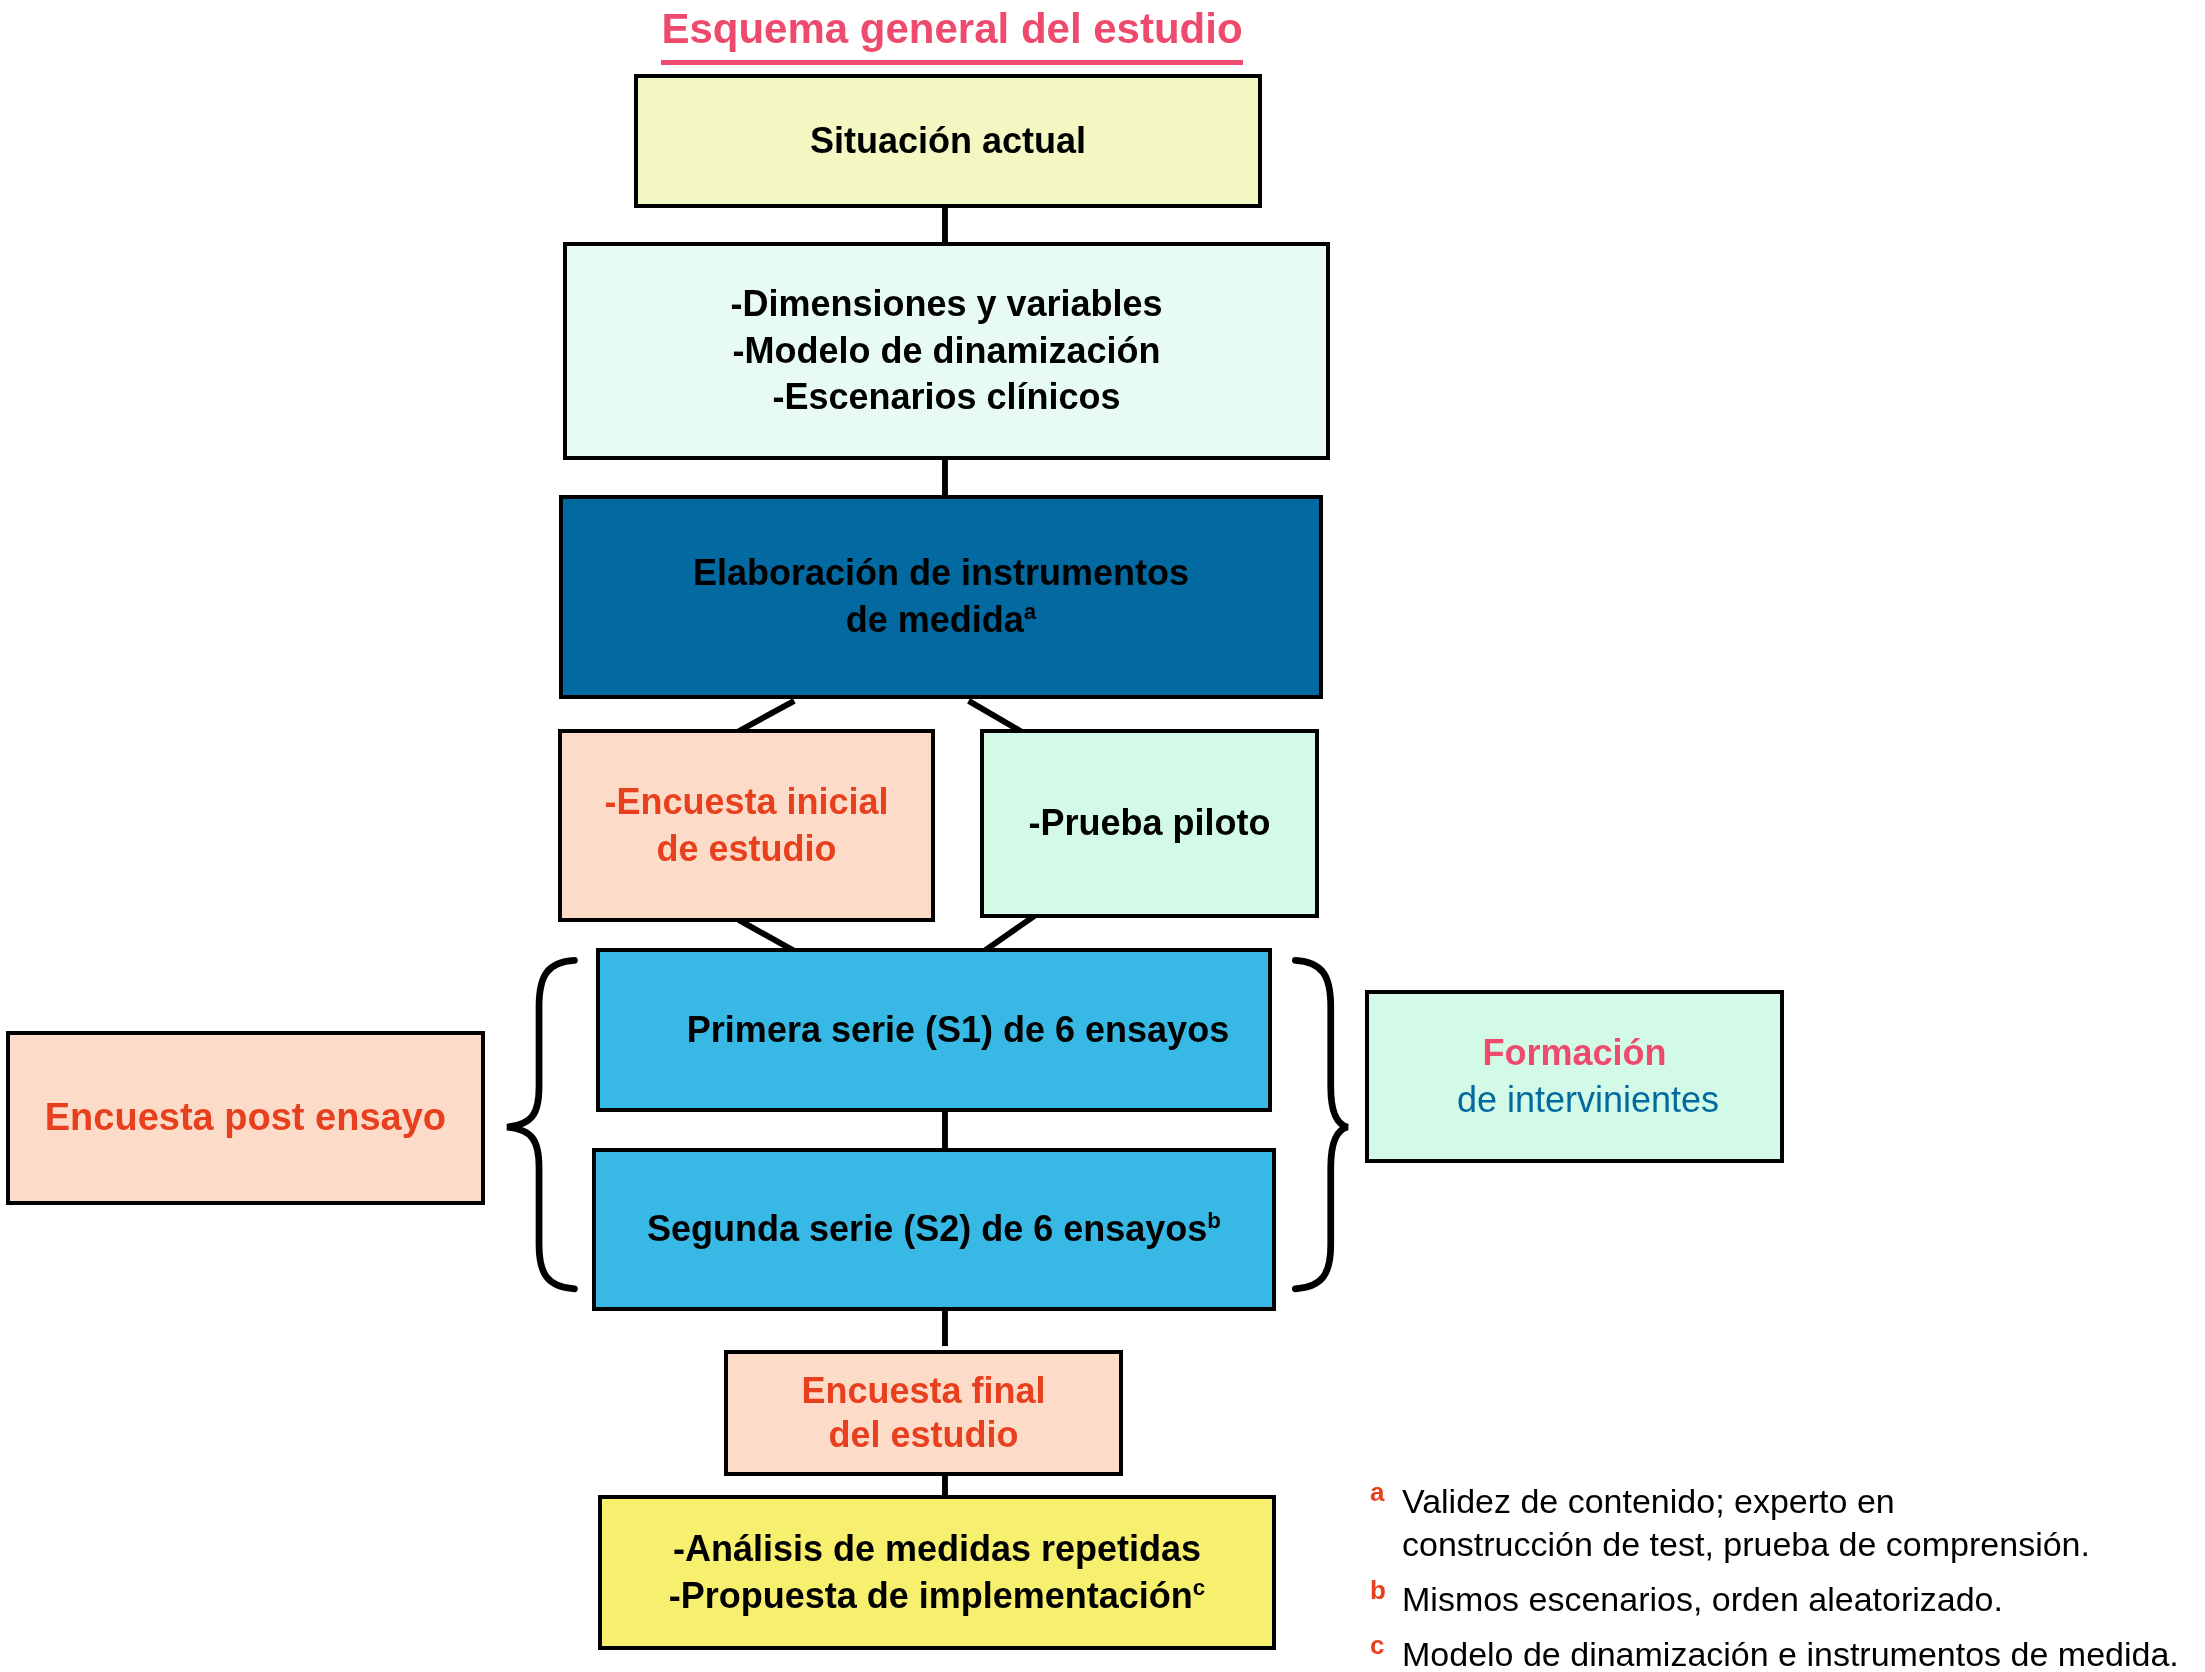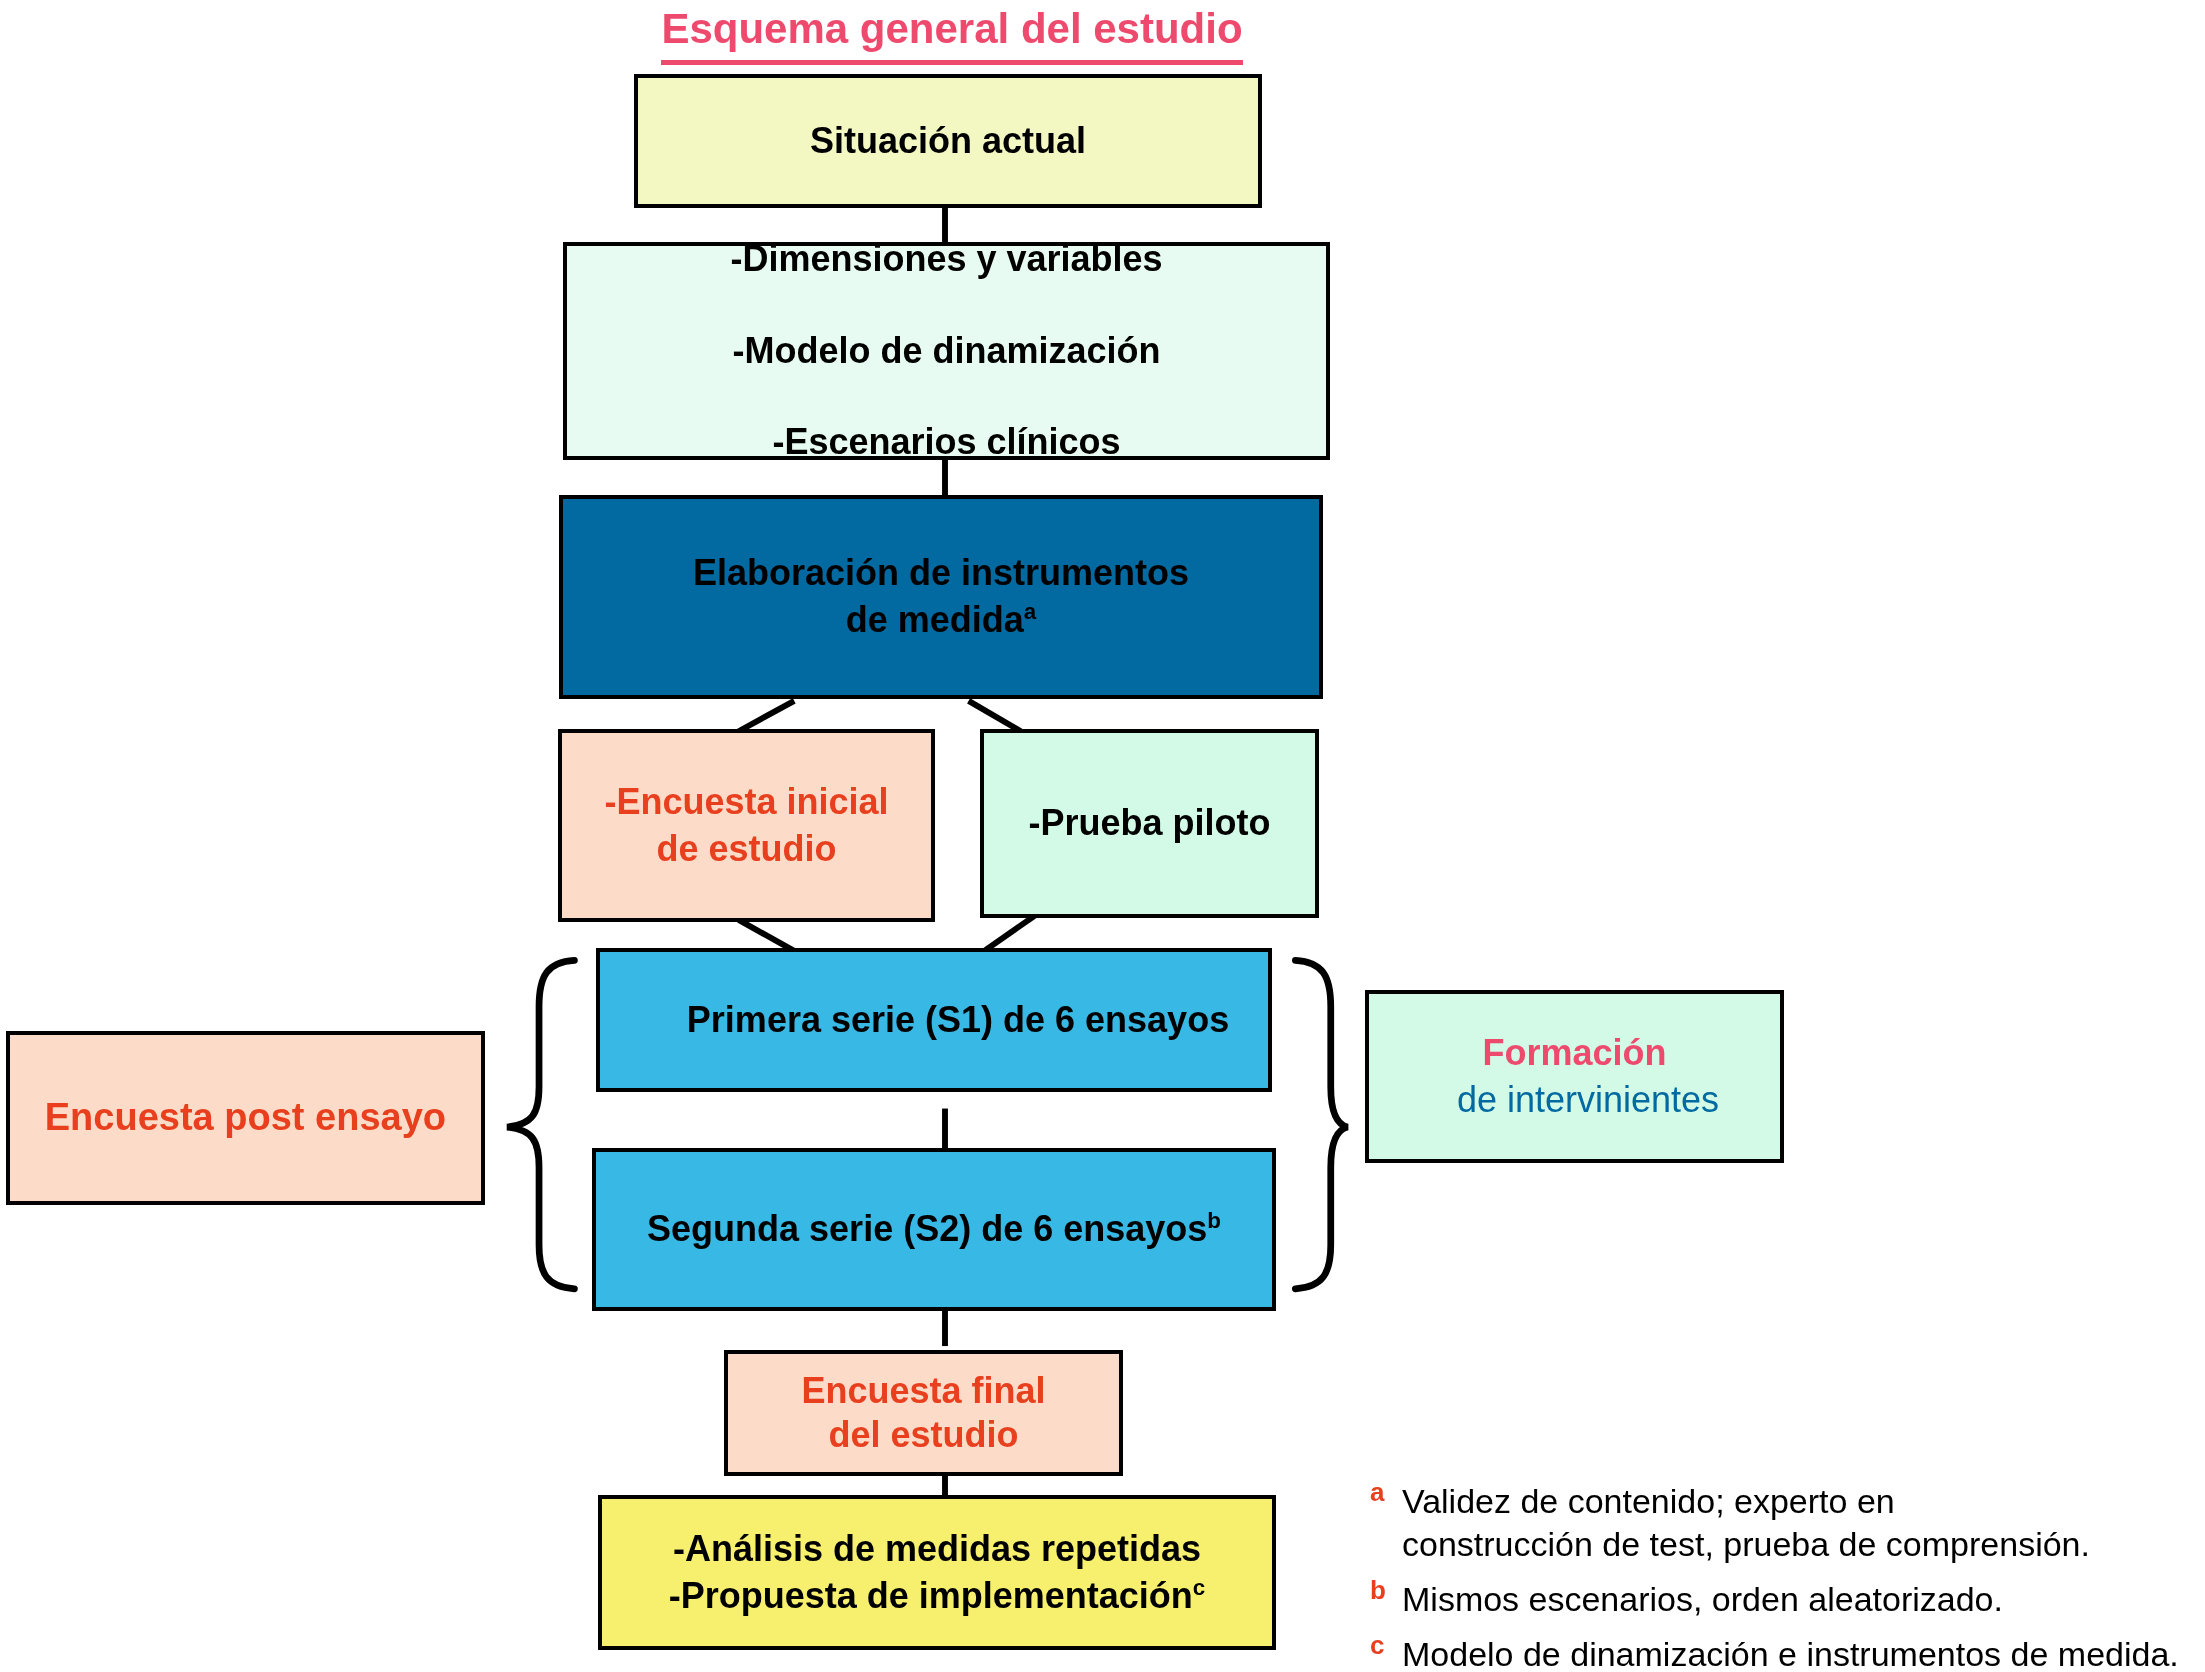--- a/index.html
+++ b/index.html
@@ -43,25 +43,25 @@
     line-height: 1.3;
     color: #000000;
   }
   .box sup {
     font-size: 0.62em;
     vertical-align: super;
     line-height: 0;
     font-weight: bold;
   }
   .box-situacion  { left: 634px;  top: 74px;   width: 628px; height: 134px; background: #f3f7c2; }
-  .box-dimensiones{ left: 563px;  top: 242px;  width: 767px; height: 218px; background: #e7fbf2; gap: 45px; }
+  .box-dimensiones{ left: 563px;  top: 242px;  width: 767px; height: 218px; background: #e7fbf2; }
   .box-elaboracion{ left: 559px;  top: 495px;  width: 764px; height: 204px; background: #0369a1; }
   .box-encuesta-inicial { left: 558px; top: 729px; width: 377px; height: 193px; background: #fcdcc8; color: #e8401f; }
   .box-prueba-piloto    { left: 980px; top: 729px; width: 339px; height: 189px; background: #d2fae6; }
-  .box-primera { left: 596px; top: 948px; width: 676px; height: 144px; background: #38b9e5; padding-left: 48px; }
+  .box-primera { left: 596px; top: 948px; width: 676px; height: 164px; background: #38b9e5; padding-left: 48px; }
   .box-segunda { left: 592px; top: 1148px; width: 684px; height: 163px; background: #38b9e5; }
   .box-encuesta-post { left: 5.9px; top: 1031px; width: 479px; height: 174px; background: #fcdcc8; color: #e8401f; font-size: 38px; }
   .box-formacion { left: 1365px; top: 990px; width: 419px; height: 173px; background: #d2fae6; }
   .box-formacion .line1 { color: #ee4a6e; font-weight: bold; }
   .box-formacion .line2 { color: #0369a1; font-weight: normal; margin-left: 27px; }
   .box-encuesta-final { left: 724px; top: 1350px; width: 399px; height: 126px; background: #fcdcc8; color: #e8401f; line-height: 1.22; align-items: center; }
   .box-analisis { left: 598px; top: 1495px; width: 678px; height: 155px; background: #f7f06e; }
   .footnotes {
     position: absolute;
     left: 1370px; top: 1476px; width: 842px;

